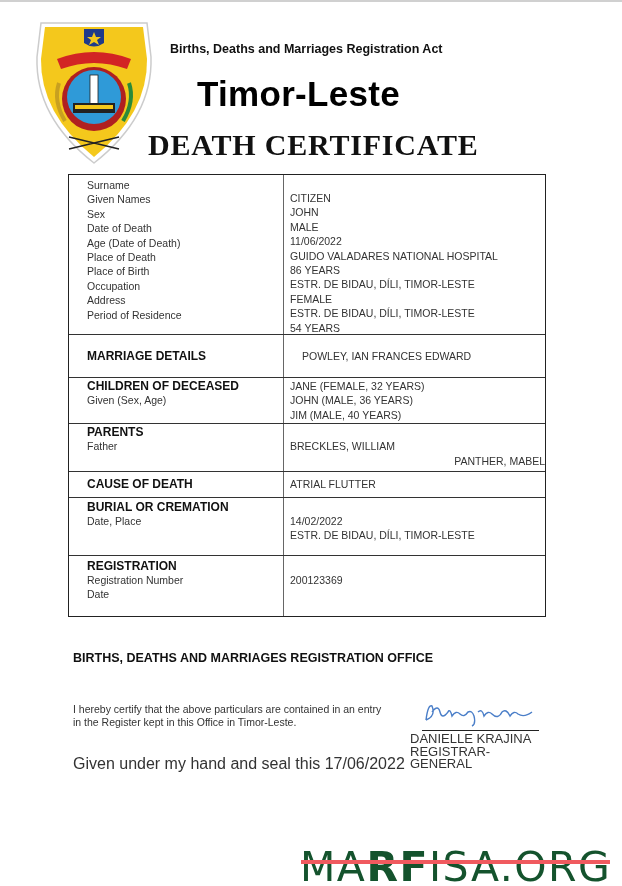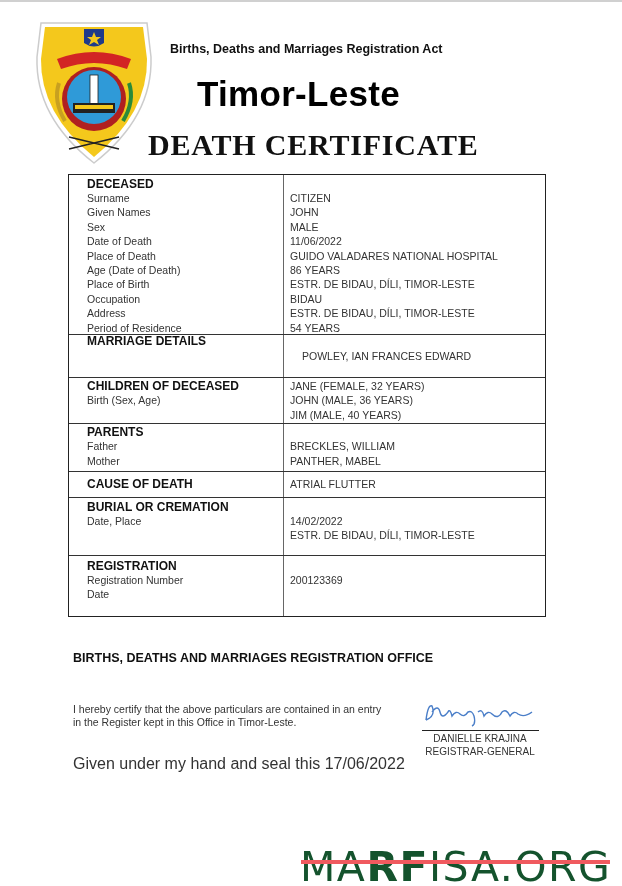--- a/index.html
+++ b/index.html
@@ -23,21 +23,21 @@
     .right { flex: 1; padding-left: 6px; }
     .sec-head { font-size: 12px; font-weight: bold; color: #111; line-height: 13px; }
     .lbl { font-size: 10.5px; line-height: 14.4px; color: #333; }
     .val { font-size: 10.5px; line-height: 14.4px; color: #333; }
 
     .office { position: absolute; left: 73px; top: 651px; font-size: 12.5px; font-weight: bold; color: #111; }
     .certify { position: absolute; left: 73px; top: 703px; font-size: 10.5px; line-height: 13px; color: #333; width: 340px; }
     .given { position: absolute; left: 73px; top: 755px; font-size: 16px; color: #333; }
     .signature { position: absolute; left: 418px; top: 698px; width: 125px; height: 30px; }
     .sig-line { position: absolute; left: 422px; top: 730px; width: 117px; height: 1px; background: #222; }
-    .sig-name { position: absolute; left: 410px; top: 733px; width: 140px; text-align: center; font-size: 10px; line-height: 12.5px; color: #333; }
+    .sig-name { position: absolute; left: 410px; top: 733px; width: 140px; text-align: left; font-size: 13px; line-height: 12.5px; color: #333; }
 
     .brand { position: absolute; left: 300px; top: 843px; font-size: 41px; color: #14532d; letter-spacing: 1.5px; font-family: "DejaVu Sans", sans-serif; font-weight: normal; }
     .brand b { font-weight: bold; }
     .brand-underline { position: absolute; left: 301px; top: 860px; width: 309px; height: 4px; background: #f05a5f; }
   </style>
 </head>
 <body>
 
 <div class="topbar"></div>
 
@@ -60,76 +60,74 @@
 <div class="act">Births, Deaths and Marriages Registration Act</div>
 <div class="country">
   <span>Timor-Leste</span>
 </div>
 <div class="doc-title">DEATH CERTIFICATE</div>
 
 <div class="cert-table">
 
   <div class="row" style="height:159px;">
     <div class="left" style="padding-top:3px;">
-      <div class="sec-head">DECEASED</div>
       <div class="lbl">Surname</div>
       <div class="lbl">Given Names</div>
       <div class="lbl">Sex</div>
       <div class="lbl">Date of Death</div>
+      <div class="lbl">Age (Date of Death)</div>
       <div class="lbl">Place of Death</div>
-      <div class="lbl">Age (Date of Death)</div>
       <div class="lbl">Place of Birth</div>
       <div class="lbl">Occupation</div>
       <div class="lbl">Address</div>
       <div class="lbl">Period of Residence</div>
     </div>
     <div class="right" style="padding-top:16px;">
       <div class="val">CITIZEN</div>
       <div class="val">JOHN</div>
       <div class="val">MALE</div>
       <div class="val">11/06/2022</div>
       <div class="val">GUIDO VALADARES NATIONAL HOSPITAL</div>
       <div class="val">86 YEARS</div>
       <div class="val">ESTR. DE BIDAU, DÍLI, TIMOR-LESTE</div>
-      <div class="val">BIDAU</div>
+      <div class="val">FEMALE</div>
       <div class="val">ESTR. DE BIDAU, DÍLI, TIMOR-LESTE</div>
       <div class="val">54 YEARS</div>
     </div>
   </div>
 
   <div class="row" style="height:42px;">
-    <div class="left" style="display:flex;">
+    <div class="left" style="display:flex;align-items:center;">
       <div class="sec-head">MARRIAGE DETAILS</div>
     </div>
     <div class="right" style="display:flex;align-items:center;margin-left:12px;">
       <div class="val">POWLEY, IAN FRANCES EDWARD</div>
     </div>
   </div>
 
   <div class="row" style="height:45px;">
     <div class="left" style="padding-top:2px;">
       <div class="sec-head">CHILDREN OF DECEASED</div>
-      <div class="lbl">Birth (Sex, Age)</div>
+      <div class="lbl">Given (Sex, Age)</div>
     </div>
     <div class="right" style="padding-top:1px;">
       <div class="val">JANE (FEMALE, 32 YEARS)</div>
       <div class="val">JOHN (MALE, 36 YEARS)</div>
       <div class="val">JIM (MALE, 40 YEARS)</div>
     </div>
   </div>
 
   <div class="row" style="height:47px;">
     <div class="left" style="padding-top:2px;">
       <div class="sec-head">PARENTS</div>
       <div class="lbl" style="line-height:15px;">Father</div>
-      <div class="lbl" style="line-height:15px;">Mother</div>
     </div>
     <div class="right" style="padding-top:15px;">
       <div class="val" style="line-height:15px;">BRECKLES, WILLIAM</div>
-      <div class="val" style="line-height:15px;">PANTHER, MABEL</div>
+      <div class="val" style="line-height:15px;text-align:right;">PANTHER, MABEL</div>
     </div>
   </div>
 
   <div class="row" style="height:25px;">
     <div class="left" style="display:flex;align-items:center;">
       <div class="sec-head">CAUSE OF DEATH</div>
     </div>
     <div class="right" style="display:flex;align-items:center;">
       <div class="val">ATRIAL FLUTTER</div>
     </div>

